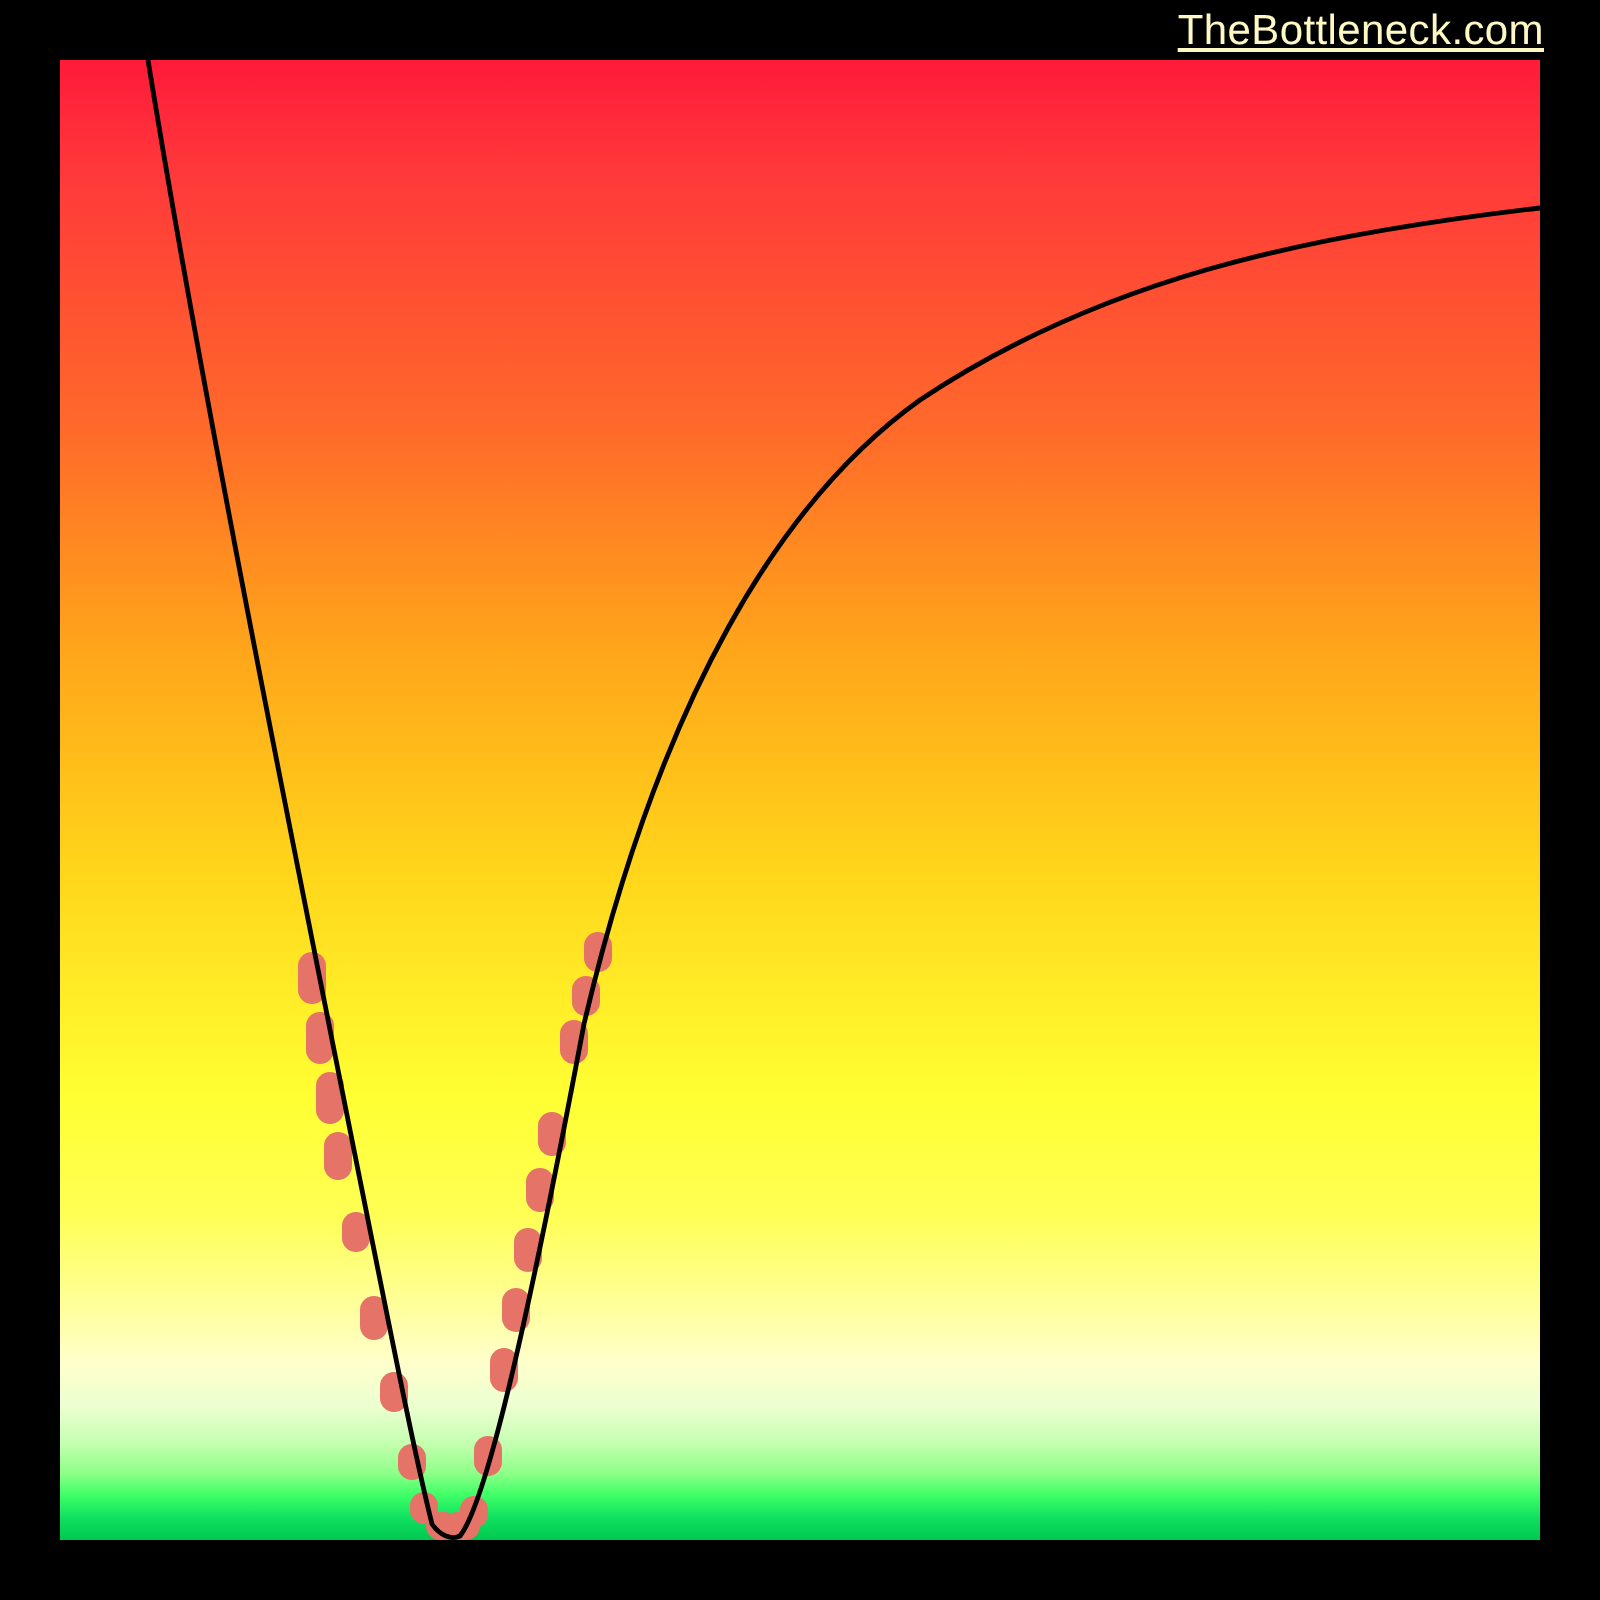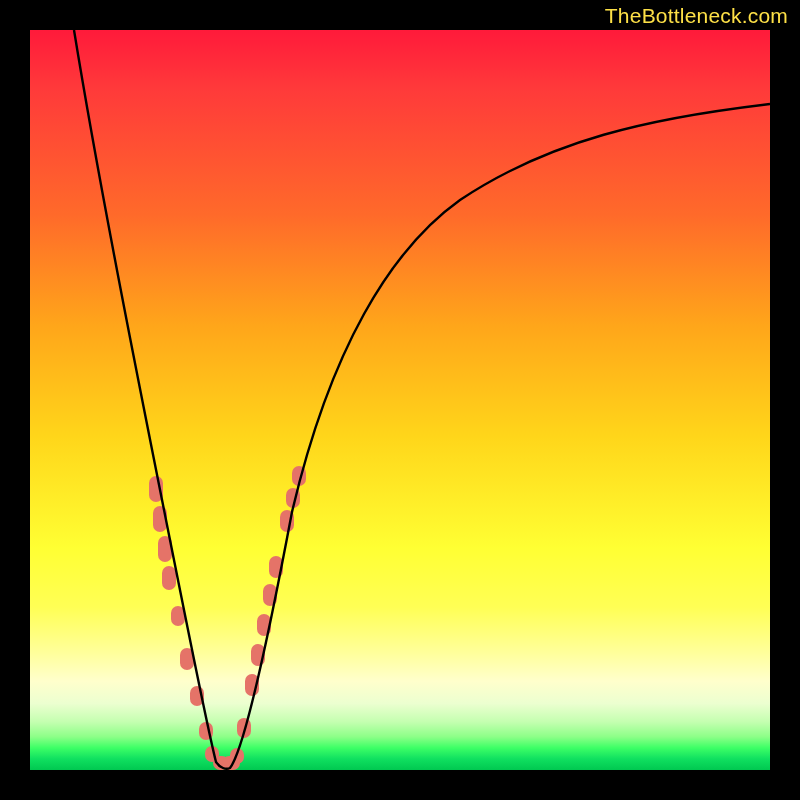--- a/index.html
+++ b/index.html
@@ -46,26 +46,27 @@
       #00c850 100%
     );
   }
   .overlay-svg {
     position: absolute;
     inset: 0;
   }
   .watermark {
     position: absolute;
     top: 4px;
-    right: 12px;
-    color: #fde047;
+    right: 28px;
+    color: #fef9c3;
     font-size: 21px;
     font-weight: 400;
     letter-spacing: 0.2px;
     user-select: none;
+    text-decoration: underline;
   }
 </style>
 </head>
 <body>
 
 <div class="frame">
 
   <div class="plot">
     <div class="gradient"></div>
 

